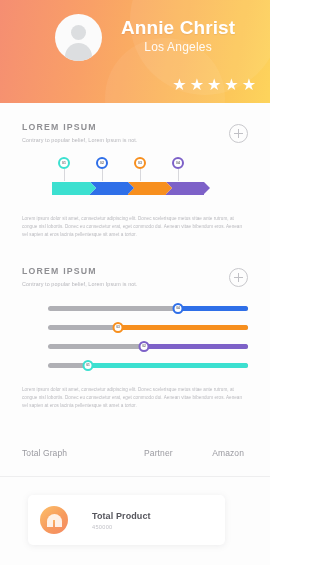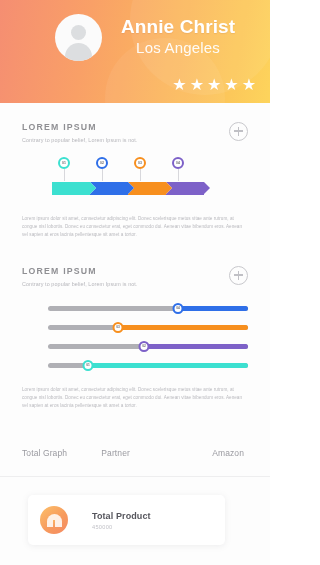--- a/index.html
+++ b/index.html
@@ -47,34 +47,34 @@
     border-radius: 14px 14px 0 0;
     background: #dcdee0; left: 10px; top: 29px;
   }
   .hdr-text { margin-left: 19px; padding-bottom: 4px; }
   .hdr-name {
     color: #ffffff; font-size: 19px; font-weight: bold;
     letter-spacing: 0.1px; line-height: 21px;
     text-shadow: 0 1px 1px rgba(180,110,70,0.18);
   }
   .hdr-city {
-    color: #ffffff; font-size: 15px; font-weight: normal;
+    color: #ffffff; font-size: 12px; font-weight: normal;
     text-align: center; margin-top: 2px; opacity: 0.94;
     letter-spacing: 0.2px;
   }
   .stars {
     position: absolute; z-index: 2; right: 14px; bottom: 10px;
     display: flex; gap: 3px;
   }
   .star { color: #ffffff; font-size: 16px; line-height: 16px; }
 
   
   .section { padding: 18px 22px 0 22px; }
   .sec-head {
-    display: flex; align-items: center; justify-content: space-between; gap: 36px;
+    display: flex; align-items: flex-end; justify-content: space-between; gap: 36px;
   }
   .sec-title {
     font-size: 9.5px; font-weight: bold; color: #8f8f93;
     letter-spacing: 1.3px; text-transform: uppercase;
     transform: scaleX(0.92); transform-origin: left center;
   }
   .sec-sub {
     font-size: 5.4px; color: #b6b6bb; margin-top: 5px;
     letter-spacing: 0.1px;
   }
@@ -149,21 +149,21 @@
   }
 
   
   .tabs {
     display: flex; margin-top: 38px; padding: 0 20px 0 22px;
   }
   .tab {
     flex: 1; font-size: 8.5px; color: #9a9aa0; cursor: pointer;
     letter-spacing: 0.1px;
   }
-  .tab:nth-child(2) { text-align: left; padding-left: 8px; }
+  .tab:nth-child(2) { text-align: right; padding-left: 8px; }
   .tab:nth-child(3) { text-align: right; padding-right: 6px; }
 
   .divider { height: 1px; background: #eeeeef; margin: 18px 0 0 0; }
 
   
   .product-wrap { padding: 18px 45px 0 28px; }
   .product-card {
     background: #ffffff; border-radius: 5px;
     box-shadow: 0 1px 6px rgba(120,120,130,0.13);
     padding: 11px 12px; display: flex; align-items: center;

